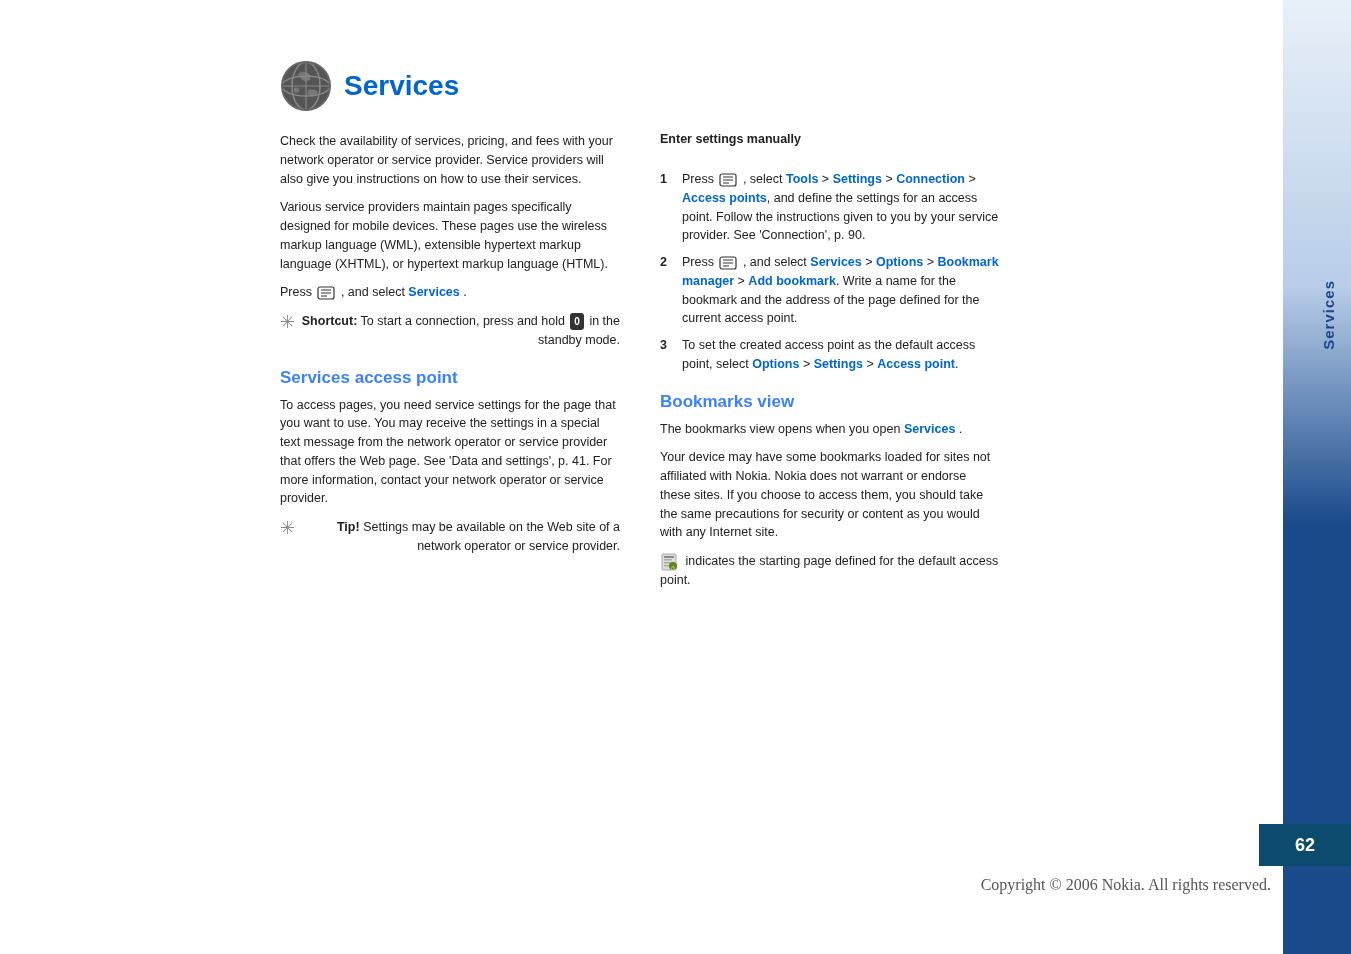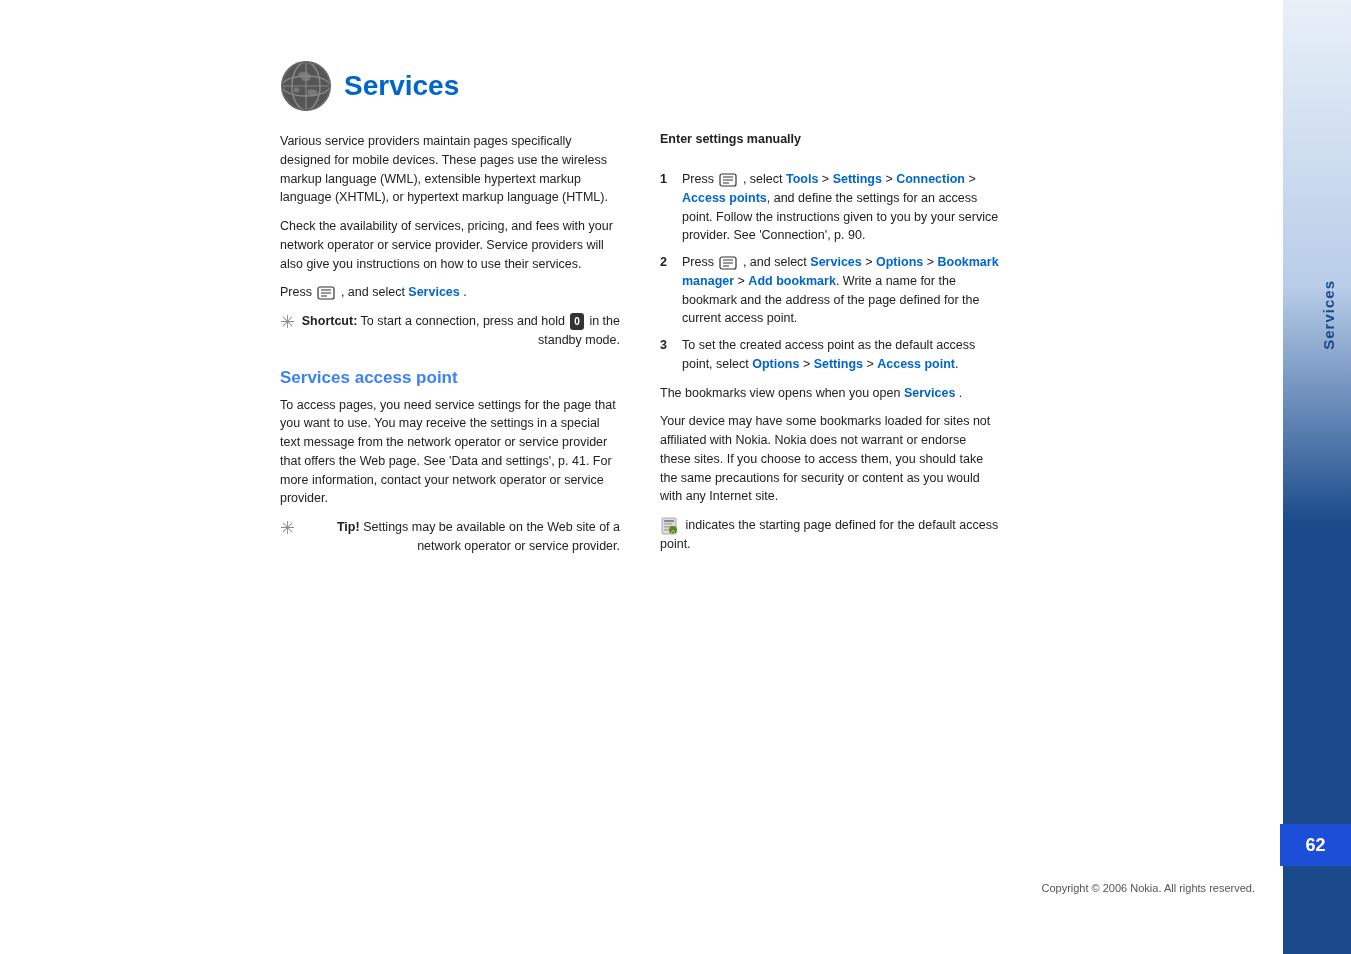--- a/index.html
+++ b/index.html
@@ -201,41 +201,42 @@
       font-weight: bold;
       color: #1a4a8a;
       letter-spacing: 1px;
       z-index: 10;
     }
 
     .page-number-box {
       position: absolute;
       bottom: 88px;
       right: 0;
-      width: 71px;
+      width: 92px;
       height: 42px;
-      background: #1d4ed8;
+      background: #0c4a6e;
       display: flex;
       align-items: center;
       justify-content: center;
       z-index: 10;
     }
 
     .page-number {
       color: #fff;
       font-size: 18px;
       font-weight: bold;
     }
 
     .copyright {
       position: absolute;
       bottom: 60px;
-      right: 96px;
-      font-size: 11px;
+      right: 80px;
+      font-size: 16px;
       color: #555;
+      font-family: Liberation Serif, serif;
     }
 
     
     .globe-svg {
       width: 52px;
       height: 52px;
     }
 
     
     .bookmark-small-icon {
@@ -280,22 +281,22 @@
           <path d="M28 30 Q34 28 38 32 Q36 38 30 36 Q26 34 28 30 Z" fill="#888" opacity="0.7"></path>
         </svg>
       </div>
       <h1 class="page-title">Services</h1>
     </div>
 
     <div class="two-col">
 
       <div class="col-left">
 
+        <p>Check the availability of services, pricing, and fees with your network operator or service provider. Service providers will also give you instructions on how to use their services.</p>
         <p>Various service providers maintain pages specifically designed for mobile devices. These pages use the wireless markup language (WML), extensible hypertext markup language (XHTML), or hypertext markup language (HTML).</p>
-        <p>Check the availability of services, pricing, and fees with your network operator or service provider. Service providers will also give you instructions on how to use their services.</p>
 
         <p>
           <span>Press</span>
           <span class="kbd-icon">
             <svg viewBox="0 0 18 14" xmlns="http://www.w3.org/2000/svg">
               <rect x="1" y="1" width="16" height="12" rx="2" fill="none" stroke="#333" stroke-width="1.2"></rect>
               <line x1="4" y1="4" x2="14" y2="4" stroke="#333" stroke-width="1"></line>
               <line x1="4" y1="7" x2="14" y2="7" stroke="#333" stroke-width="1"></line>
               <line x1="4" y1="10" x2="10" y2="10" stroke="#333" stroke-width="1"></line>
             </svg>
@@ -366,20 +367,21 @@
             </span>
           </li>
           <li>
             <span class="list-num">3</span>
             <span class="list-content">
               To set the created access point as the default access point, select <a class="blue-link">Options</a> &gt; <a class="blue-link">Settings</a> &gt; <a class="blue-link">Access point</a>.
             </span>
           </li>
         </ol>
 
+        <h2 class="section-heading">Bookmarks view</h2>
 
         <p>
           <span>The bookmarks view opens when you open</span>
           <span> </span>
           <a class="blue-link">Services</a>
           <span>.</span>
         </p>
 
         <p>Your device may have some bookmarks loaded for sites not affiliated with Nokia. Nokia does not warrant or endorse these sites. If you choose to access them, you should take the same precautions for security or content as you would with any Internet site.</p>
 

